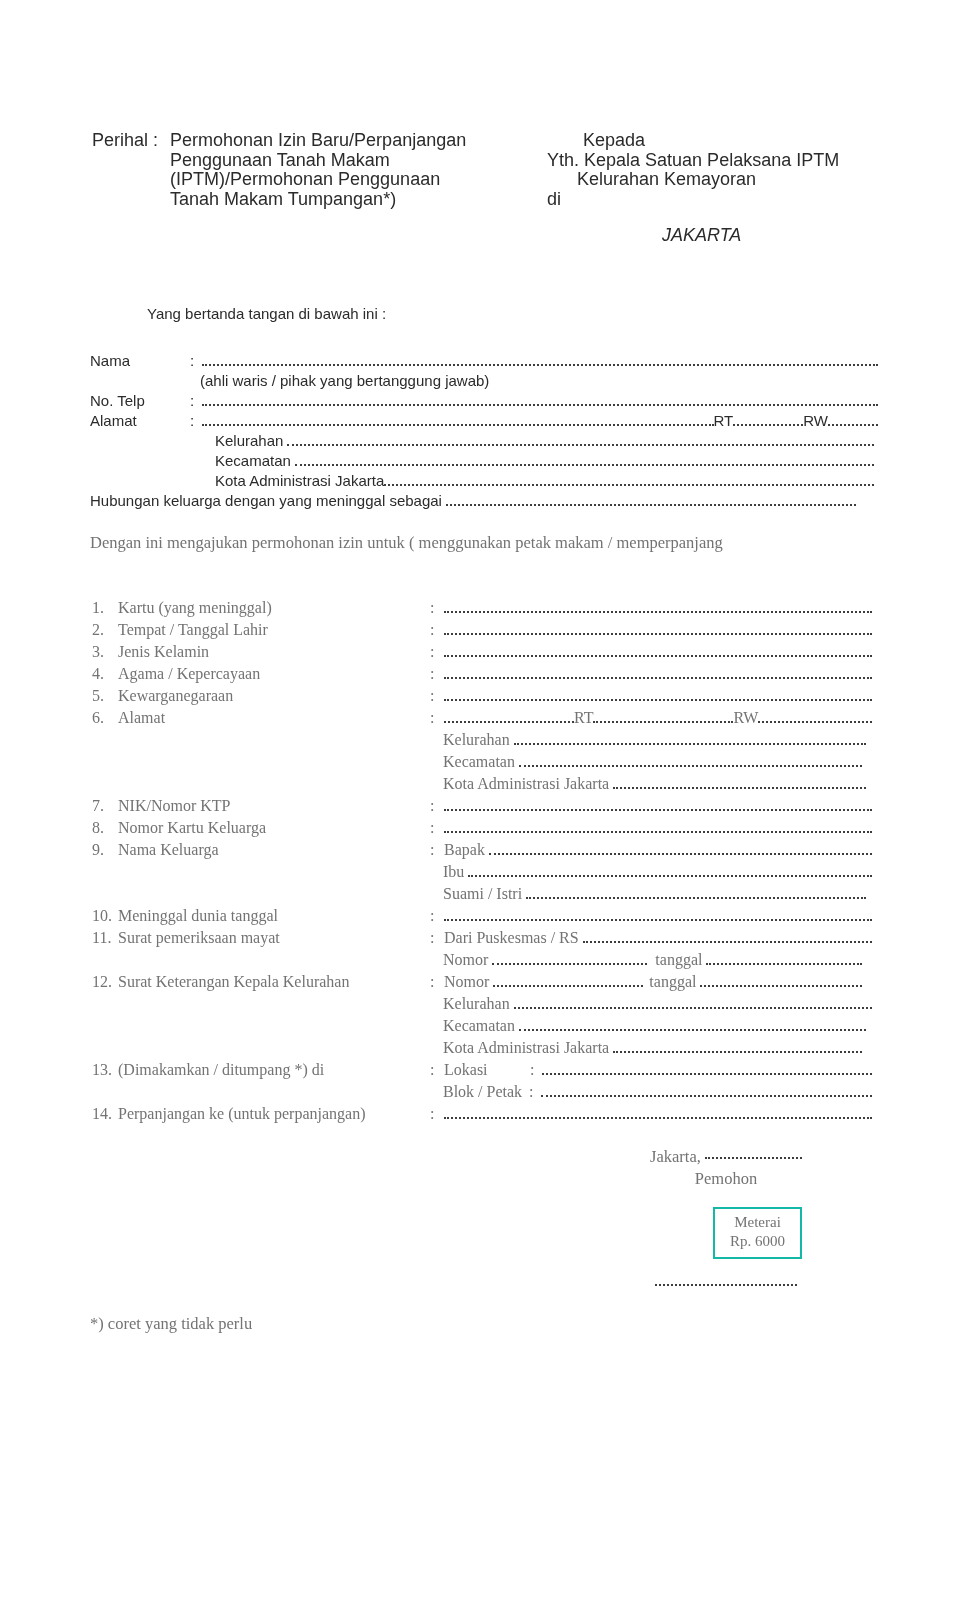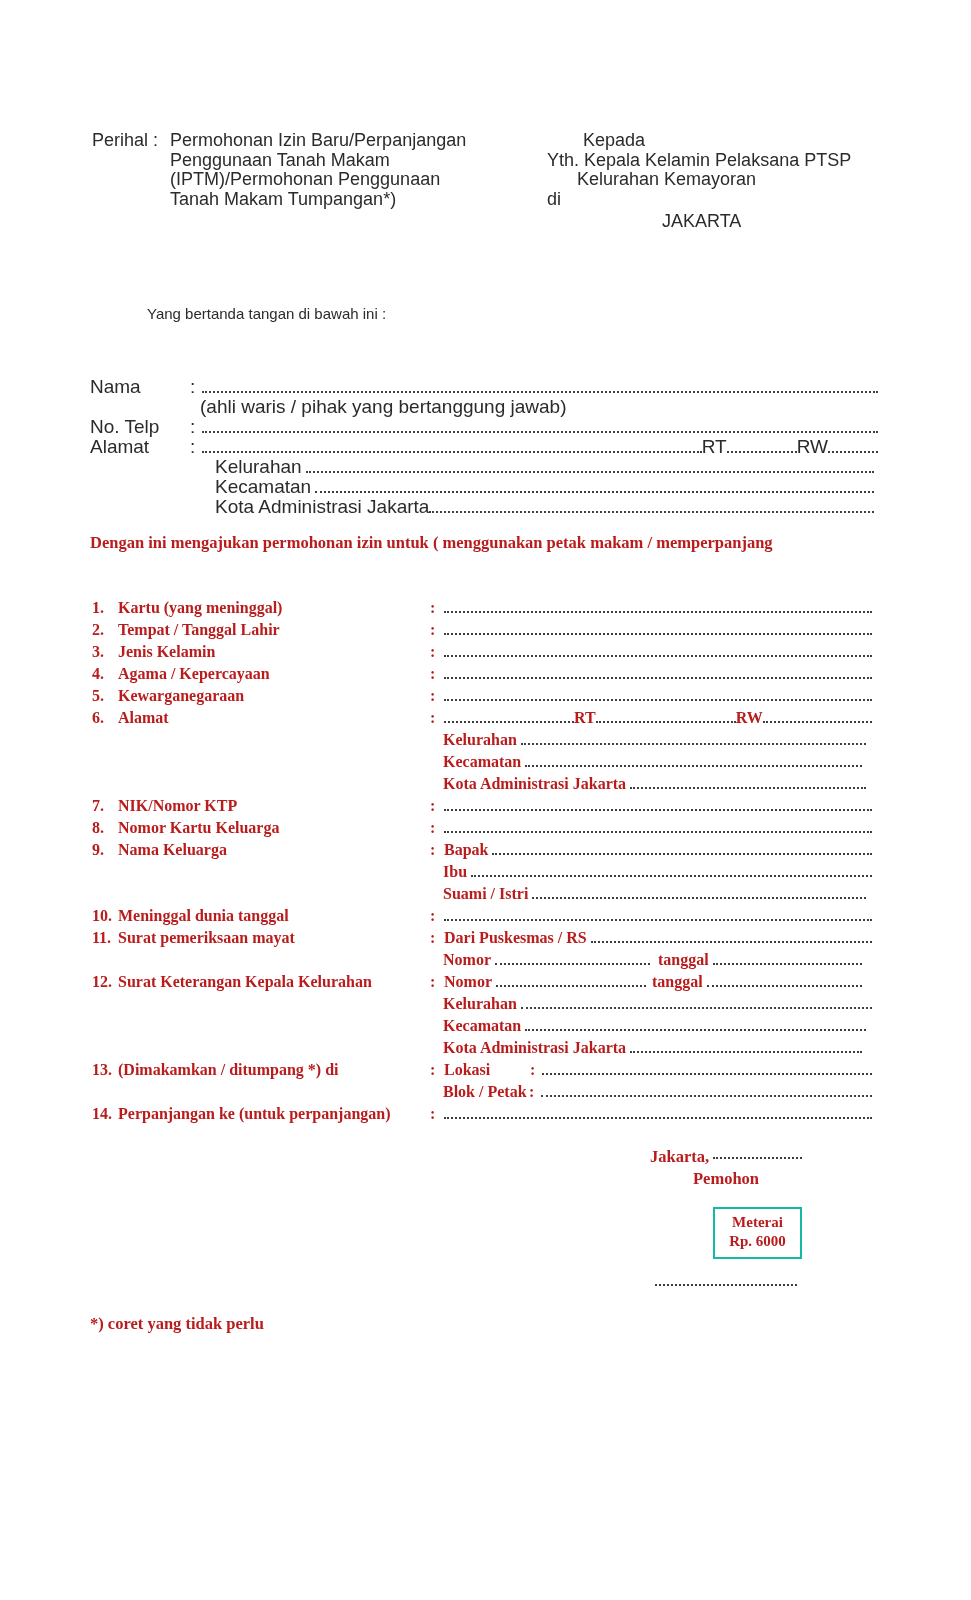--- a/index.html
+++ b/index.html
@@ -1,37 +1,37 @@
 <!DOCTYPE html>
 <html><head>
 <meta charset="utf-8">
 <style>
   html,body{margin:0;padding:0;background:#ffffff;}
   .page{position:relative;width:971px;height:1600px;background:#ffffff;color:#2b2b2b;overflow:hidden;}
   .sans{font-family:"Liberation Sans","DejaVu Sans",sans-serif;}
-  .serif{font-family:"Liberation Serif","DejaVu Serif",serif;color:#b91c1c;font-weight:bold;}
+  .serif{font-family:"Liberation Serif","DejaVu Serif",serif;color:#737373;}
 
   
   .dots{height:1px;border-bottom:2px dotted #3d3d3d;flex:none;}
   .grow{flex:1;}
 
   
   .header{position:absolute;top:131px;left:92px;right:91px;display:flex;font-size:18px;line-height:19.5px;}
   .subject{display:flex;}
   .subject-label{width:78px;flex:none;}
   .addressee{position:absolute;left:455px;top:0;}
   .ind36{padding-left:36px;}
   .ind30{padding-left:30px;}
-  .city{padding-left:115px;margin-top:3px;}
+  .city{padding-left:115px;margin-top:17px;font-style:italic;}
 
   
   .opening{position:absolute;top:305px;left:147px;font-size:15px;}
 
   
-  .fields{position:absolute;top:352px;left:90px;width:788px;font-size:19px;margin-top:24px;}
+  .fields{position:absolute;top:352px;left:90px;width:788px;font-size:15px;}
   .frow{display:flex;align-items:baseline;height:20px;}
   .flabel{width:100px;flex:none;}
   .fcolon{width:12px;flex:none;}
   .fsub{padding-left:125px;}
   .fsub > span{margin-right:4px;}
   .note-row{padding-left:110px;}
   .mr6{margin-right:6px;}
   .mr10{margin-right:10px;}
   .mr22{margin-right:22px;}
   .ml4{margin-left:4px;}
@@ -76,21 +76,21 @@
       <div class="subject-label">Perihal :</div>
       <div class="subject-lines">
         <div>Permohonan Izin Baru/Perpanjangan</div>
         <div>Penggunaan Tanah Makam</div>
         <div>(IPTM)/Permohonan Penggunaan</div>
         <div>Tanah Makam Tumpangan*)</div>
       </div>
     </div>
     <div class="addressee">
       <div class="ind36">Kepada</div>
-      <div>Yth. Kepala Kelamin Pelaksana PTSP</div>
+      <div>Yth. Kepala Satuan Pelaksana IPTM</div>
       <div class="ind30">Kelurahan Kemayoran</div>
       <div>di</div>
       <div class="city">JAKARTA</div>
     </div>
   </div>
 
   <div class="opening">Yang bertanda tangan di bawah ini :</div>
 
   <div class="fields">
     <div class="frow">
@@ -120,20 +120,24 @@
       <span class="dots grow mr6"></span>
     </div>
     <div class="frow fsub">
       <span>Kecamatan</span>
       <span class="dots grow mr10"></span>
     </div>
     <div class="frow fsub">
       <span style="margin-right:0">Kota Administrasi Jakarta</span>
       <span class="dots grow mr22"></span>
     </div>
+    <div class="frow">
+      <span>Hubungan keluarga dengan yang meninggal sebagai</span>
+      <span class="dots grow mr22 ml4"></span>
+    </div>
   </div>
 
   <div class="statement serif">
     <div>Dengan ini mengajukan permohonan izin untuk ( menggunakan petak makam / memperpanjang</div>
   </div>
 
   <div class="list serif">
 
     <div class="lrow">
       <div class="lleft">

